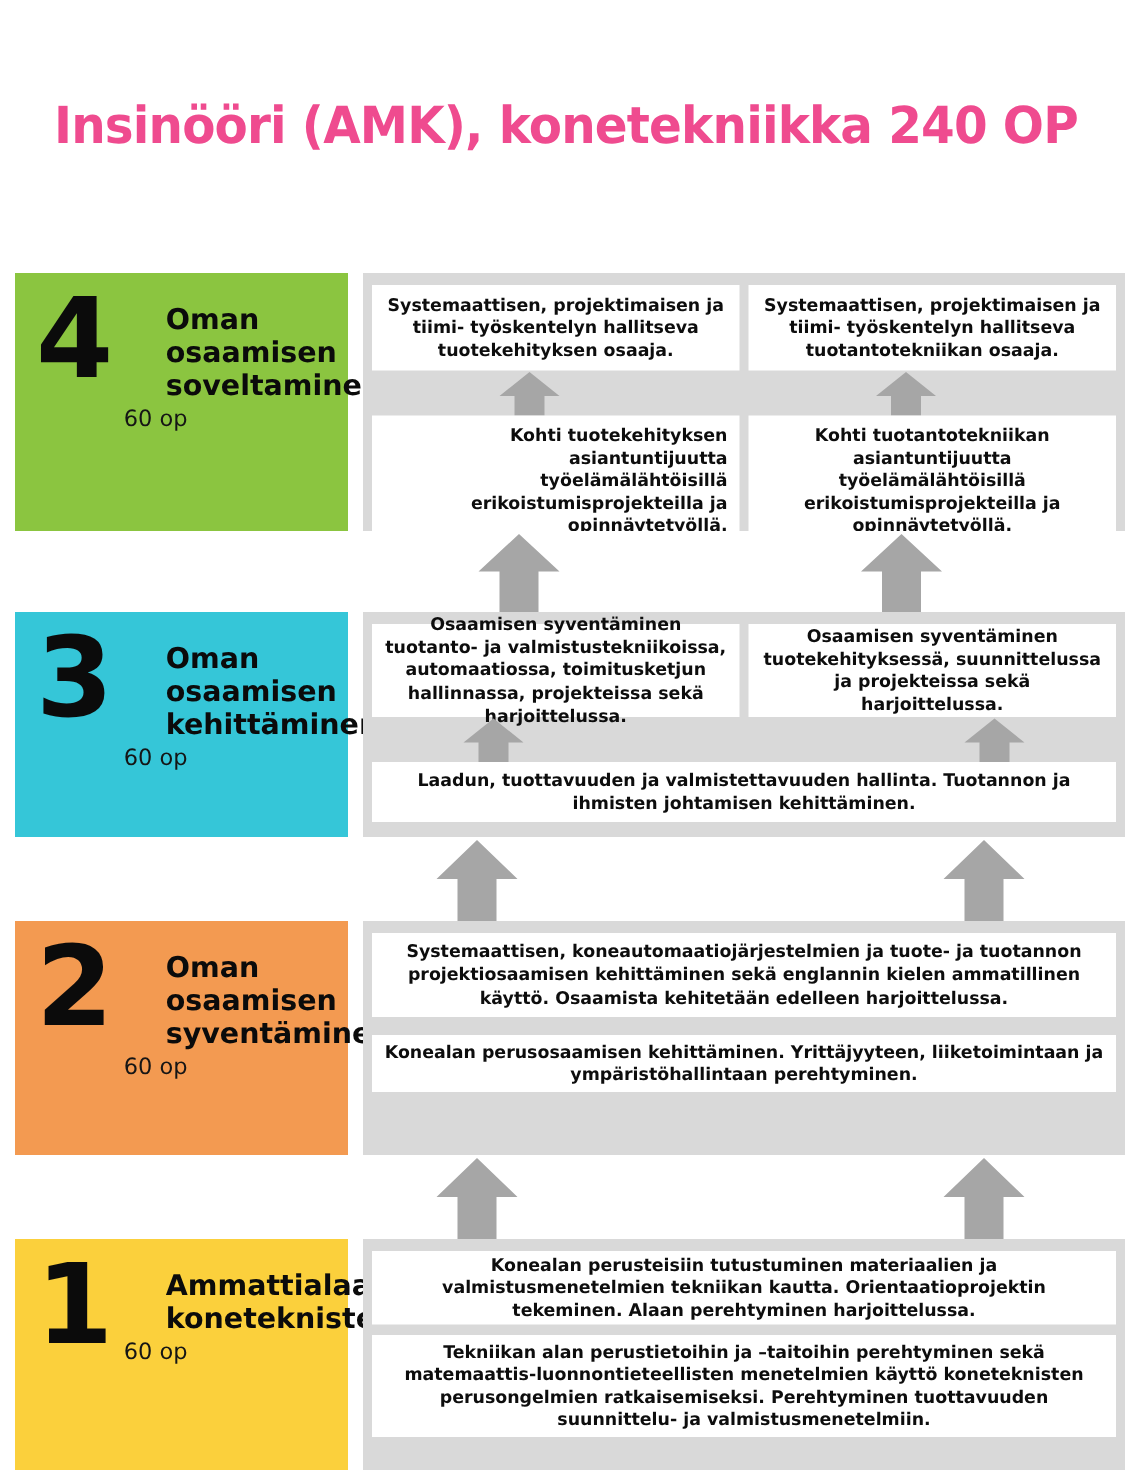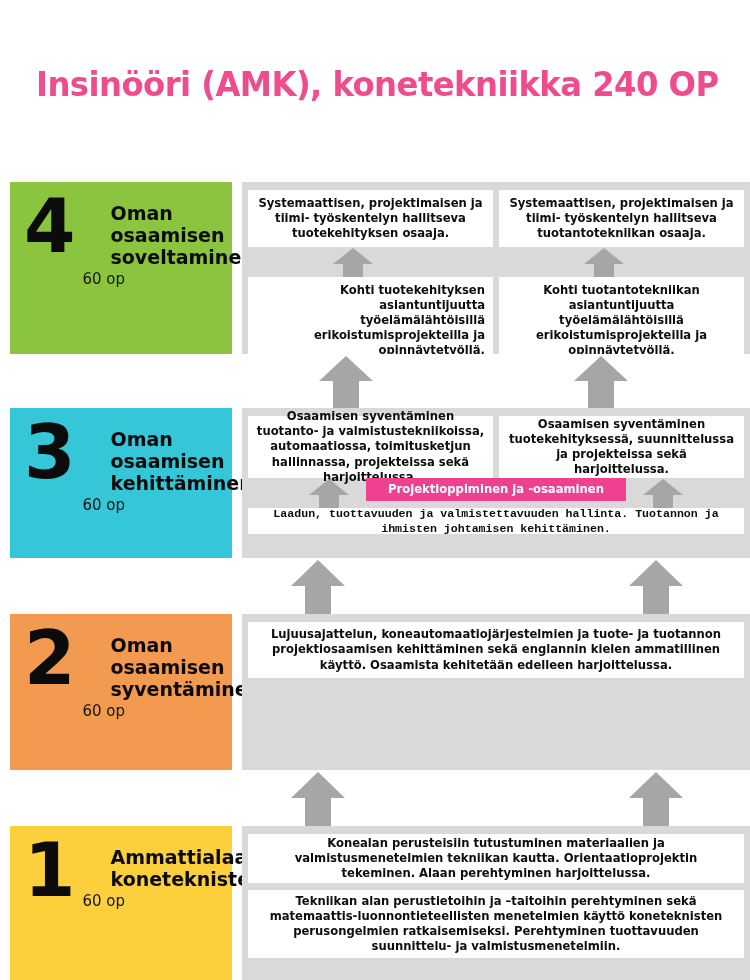--- a/index.html
+++ b/index.html
@@ -242,24 +242,23 @@
         <span style="position:absolute; left:60px; top:0;">
           <svg width="42" height="30" viewBox="0 0 42 30" aria-hidden="true">
             <polygon points="21,1 41,17 31,17 31,30 11,30 11,17 1,17" fill="#a6a6a6"></polygon>
           </svg>
         </span>
         <span style="position:absolute; right:60px; top:0;">
           <svg width="42" height="30" viewBox="0 0 42 30" aria-hidden="true">
             <polygon points="21,1 41,17 31,17 31,30 11,30 11,17 1,17" fill="#a6a6a6"></polygon>
           </svg>
         </span>
-        <div class="pinkbar" style="position:absolute; left:118px; right:118px; top:0; height:23px;">Projektioppiminen ja -osaaminen</div>
-      </div>
-
-      <div class="tbox" style="height:26px;font-family:Liberation Mono, monospace;">Laadun, tuottavuuden ja valmistettavuuden hallinta. Tuotannon ja ihmisten johtamisen kehittäminen.</div>
+      </div>
+
+      <div class="tbox" style="height:40px;">Laadun, tuottavuuden ja valmistettavuuden hallinta. Tuotannon ja ihmisten johtamisen kehittäminen.</div>
     </div>
   </div>
 
   <div class="big-arrow-band" style="top:558px; height:56px;">
     <span class="big-arrow" style="left:290px;">
       <svg width="56" height="56" viewBox="0 0 56 56" aria-hidden="true">
         <polygon points="28,2 55,28 41,28 41,56 15,56 15,28 1,28" fill="#a6a6a6"></polygon>
       </svg>
     </span>
     <span class="big-arrow" style="left:628px;">
@@ -273,23 +272,24 @@
     <div class="level-label">
       <div class="level-num">2</div>
       <div class="level-caption">
         <div class="cap-line">Oman</div>
         <div class="cap-line">osaamisen</div>
         <div class="cap-line">syventäminen</div>
         <div class="cap-credits">60 op</div>
       </div>
     </div>
     <div class="level-content">
-      <div class="tbox" style="height:56px;">Lujuusajattelun, koneautomaatiojärjestelmien ja tuote- ja tuotannon projektiosaamisen kehittäminen sekä englannin kielen ammatillinen käyttö. Osaamista kehitetään edelleen harjoittelussa.</div>
+      <div class="tbox" style="height:56px;">Systemaattisen, koneautomaatiojärjestelmien ja tuote- ja tuotannon projektiosaamisen kehittäminen sekä englannin kielen ammatillinen käyttö. Osaamista kehitetään edelleen harjoittelussa.</div>
       <div style="height:6px;"></div>
       <div style="height:6px;"></div>
+      <div class="tbox" style="height:38px;">Konealan perusosaamisen kehittäminen. Yrittäjyyteen, liiketoimintaan ja ympäristöhallintaan perehtyminen.</div>
     </div>
   </div>
 
   <div class="big-arrow-band" style="top:770px; height:56px;">
     <span class="big-arrow" style="left:290px;">
       <svg width="56" height="56" viewBox="0 0 56 56" aria-hidden="true">
         <polygon points="28,2 55,28 41,28 41,56 15,56 15,28 1,28" fill="#a6a6a6"></polygon>
       </svg>
     </span>
     <span class="big-arrow" style="left:628px;">

